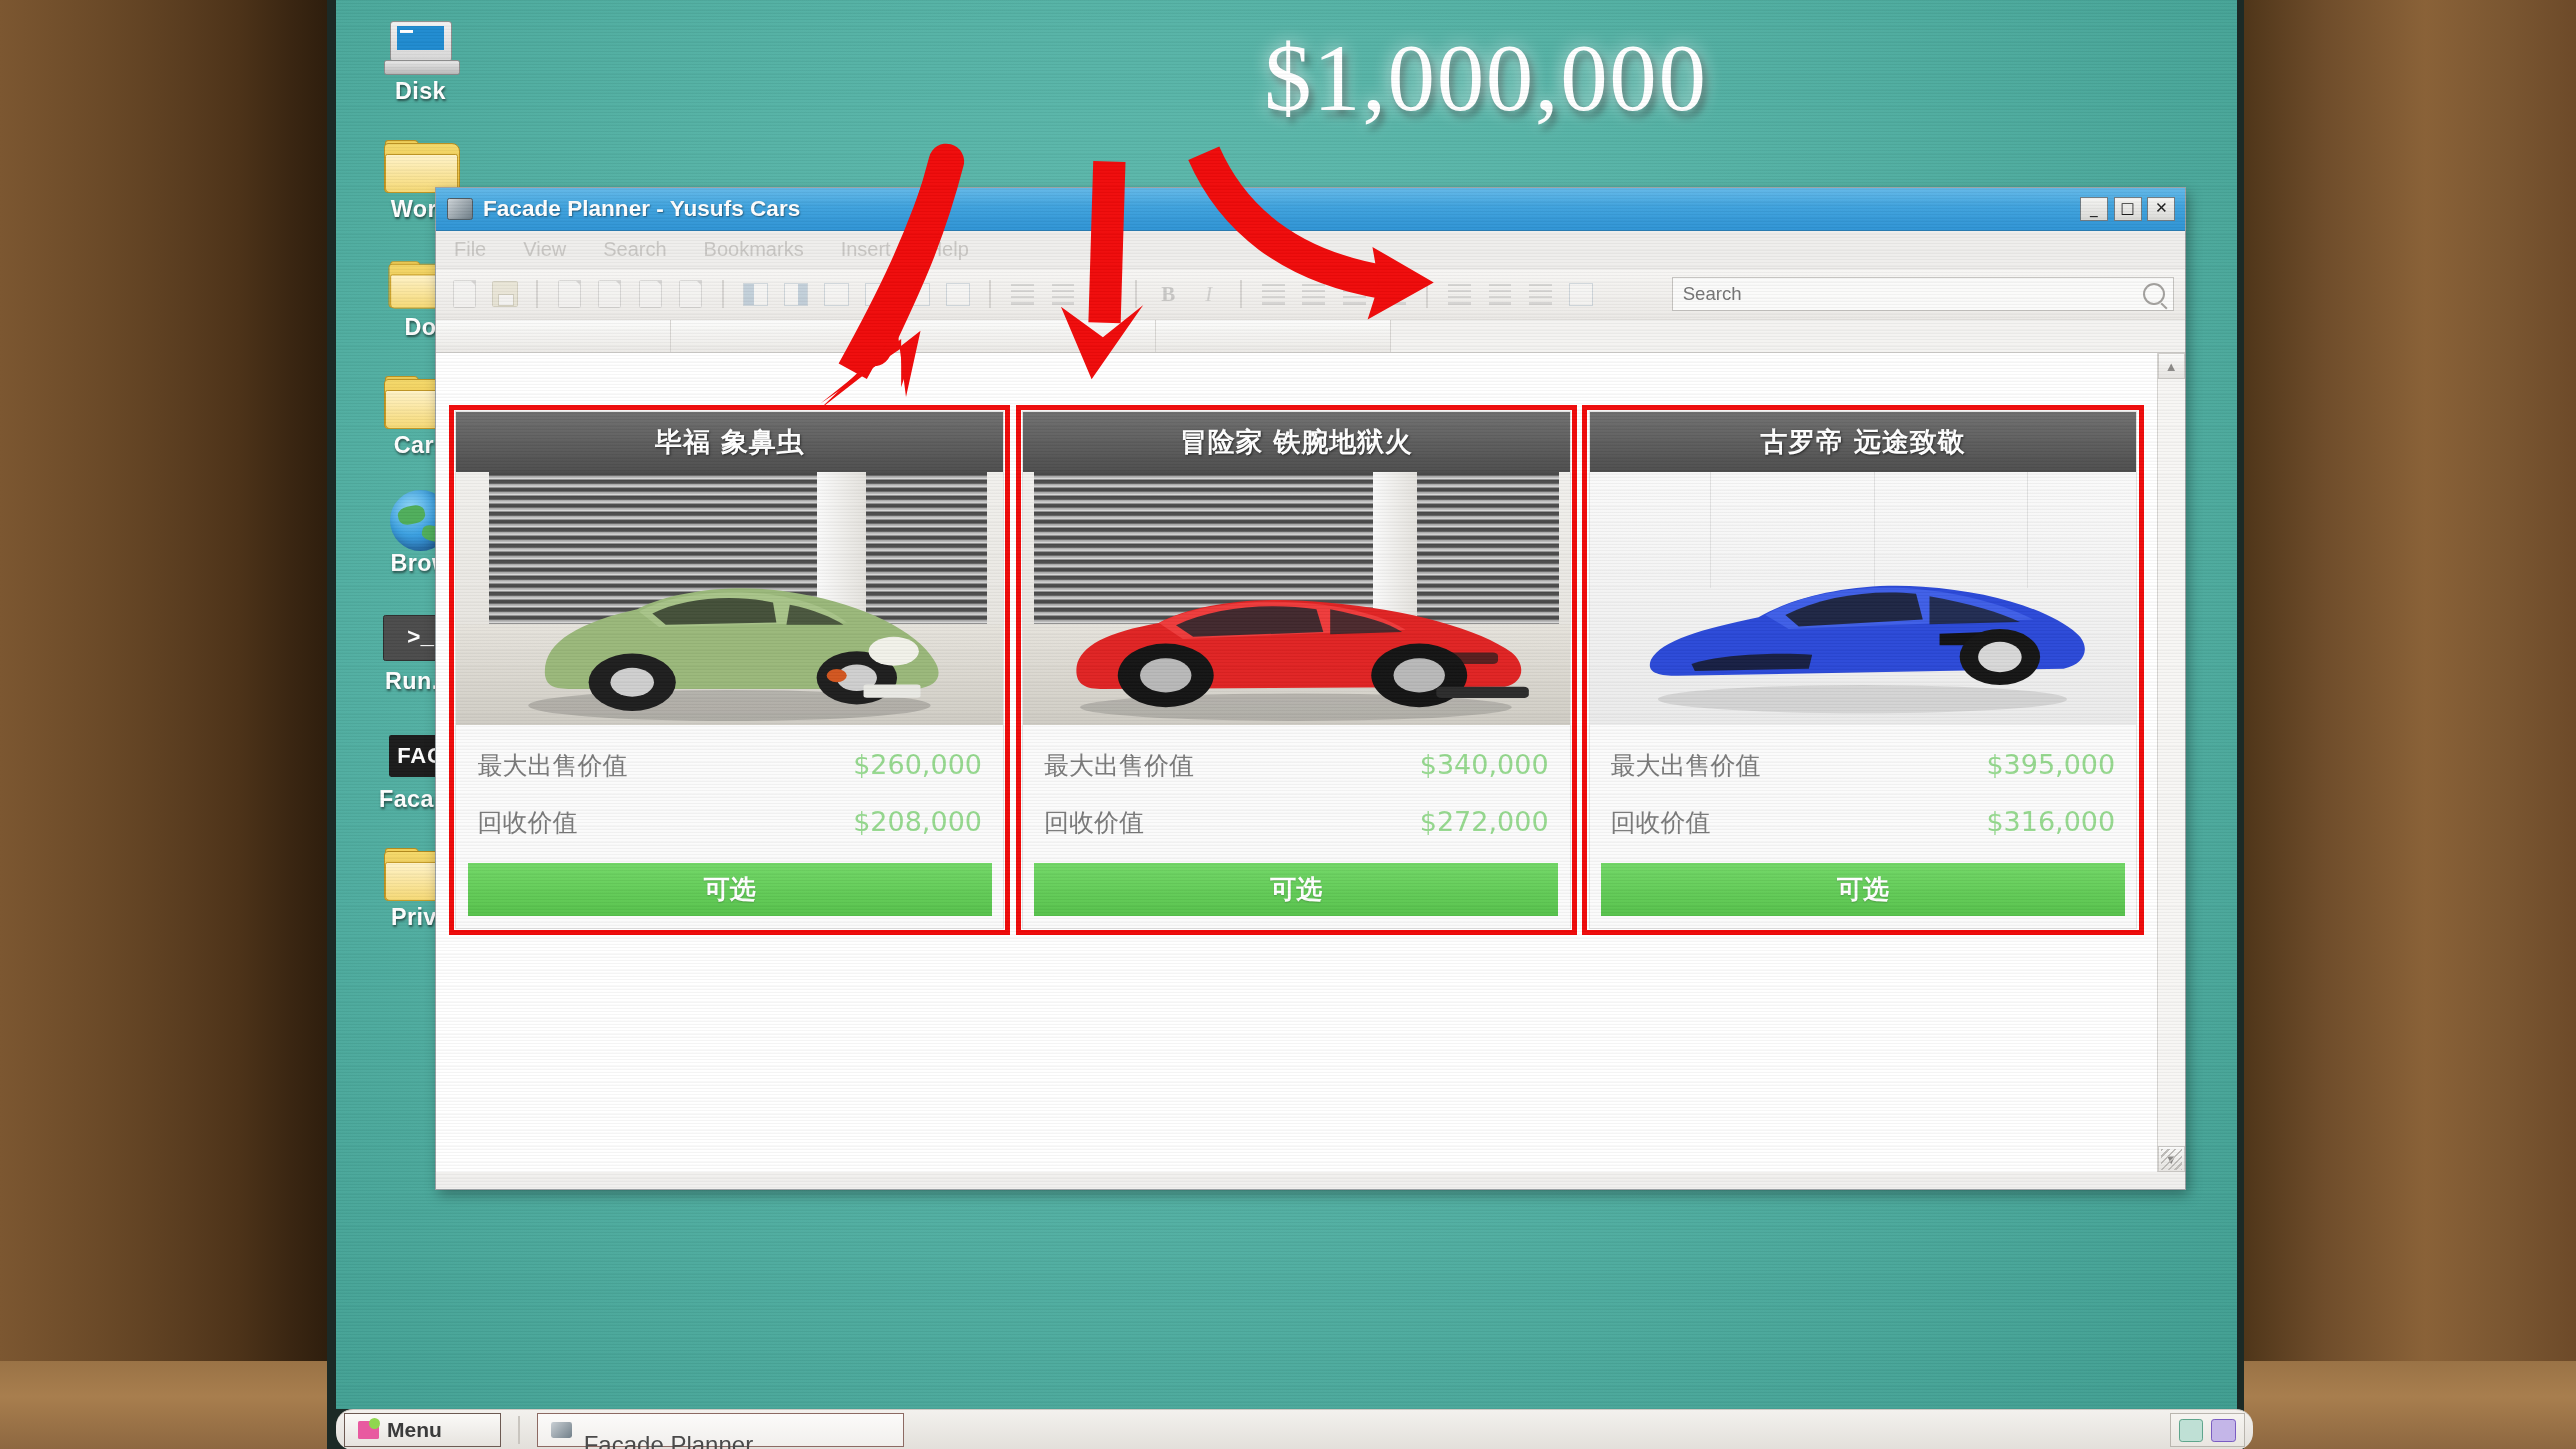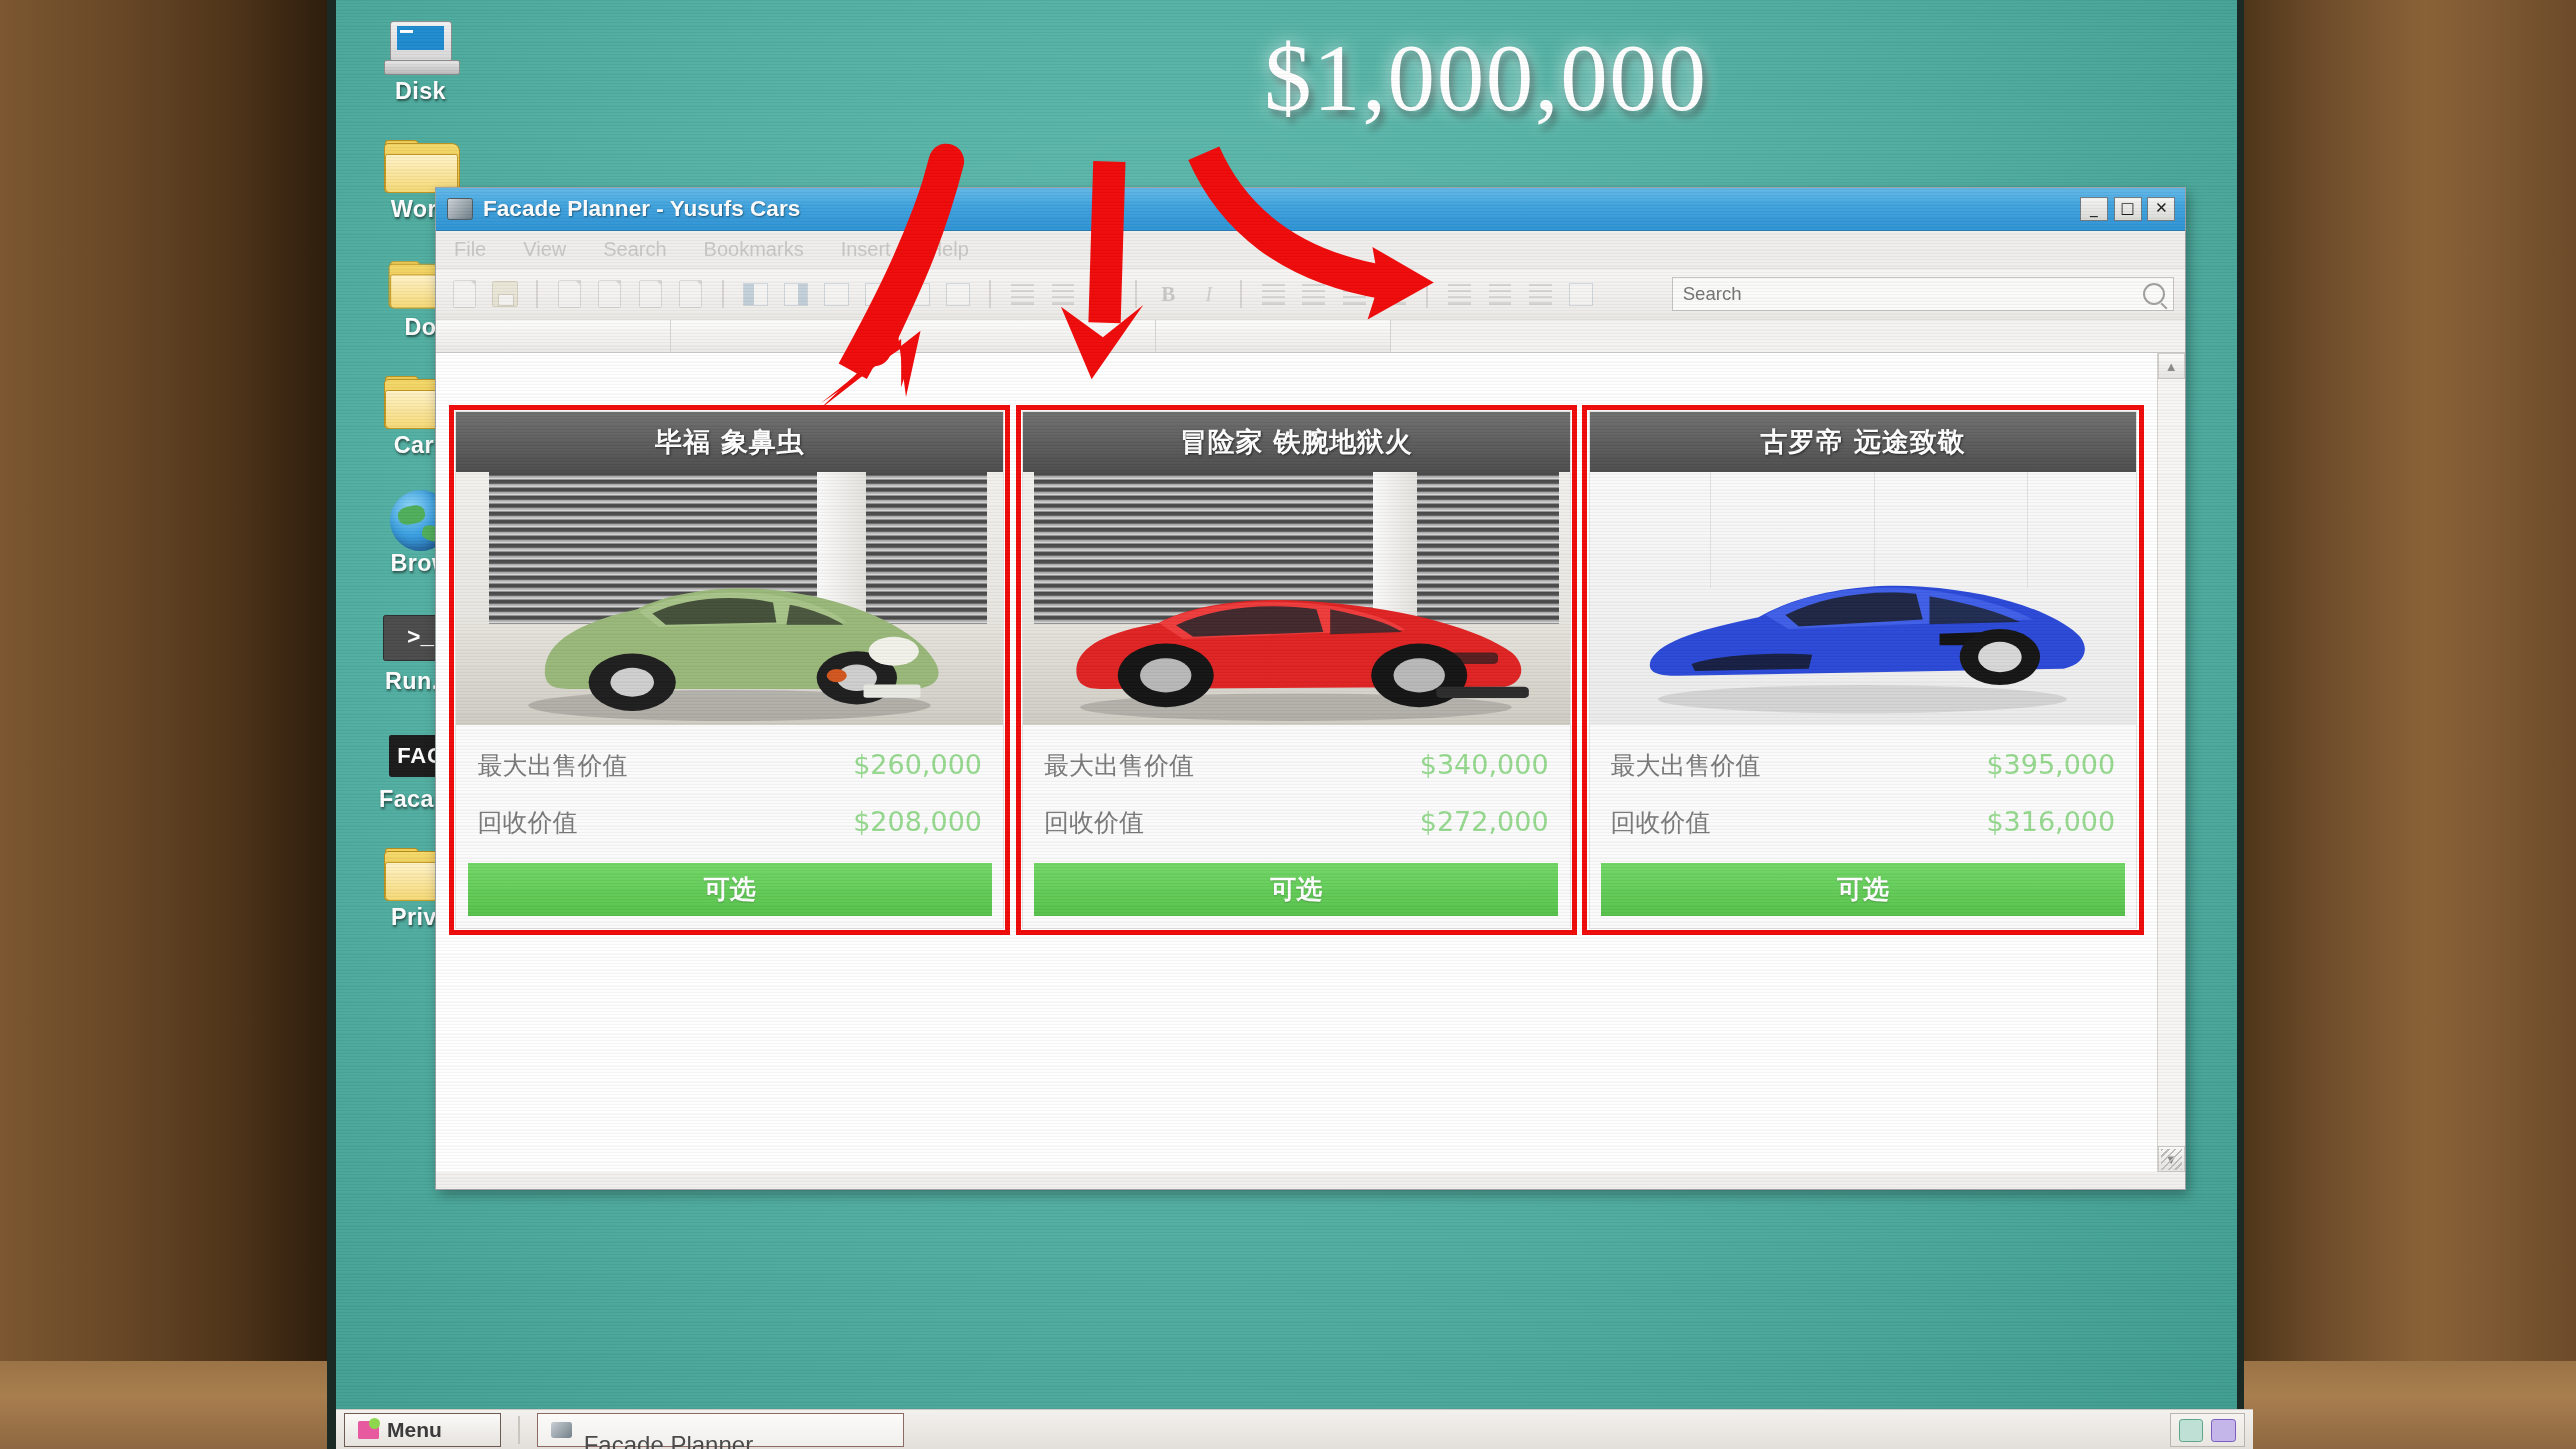--- a/index.html
+++ b/index.html
@@ -150,21 +150,21 @@
   .vscroll{width:27.4px;background:#f0efed;border-left:0.8px solid #d6d4d1;display:flex;flex-direction:column;}
   .vscroll .arrw{height:24px;background:linear-gradient(180deg,#fbfbfa,#e7e5e2);border:0.8px solid #cfcdca;
      display:flex;align-items:center;justify-content:center;font-size:13px;color:#8b8987;}
   .vscroll .track{flex:1;background:#f7f6f4;}
   .grip{position:absolute;right:3.2px;bottom:2.4px;width:21px;height:21px;
      background:repeating-linear-gradient(135deg,#bfbdba 0 1.6px,transparent 1.6px 4.8px);}
 
   
   .taskbar{position:absolute;left:336px;bottom:0;width:1901px;height:40px;
      background:linear-gradient(180deg,#f3f1ee,#e2dfda);border-top:1.6px solid #cfcbc4;
-     display:flex;align-items:center;padding:0 8px;gap:17px;}
+     display:flex;align-items:center;padding:0 8px;gap:17px;border-radius:17px;}
   .menubtn{height:32px;min-width:129px;padding:0 13px;background:linear-gradient(180deg,#fbfaf8,#e6e3de);
      border:1.6px solid #6d5a52;display:flex;align-items:center;gap:8px;}
   .menubtn .m-ico{width:21px;height:18px;background:#e85aa0;border-radius:1.6px;position:relative;}
   .menubtn .m-ico:after{content:"";position:absolute;left:10.5px;top:-3.2px;width:11.3px;height:11.3px;
      border-radius:50%;background:#8fd64f;}
   .menubtn .m-lbl{font-size:21px;font-weight:bold;color:#3b3b3b;}
   .tbsep{width:2.4px;height:27.4px;background:#c9c5bf;}
   .taskitem{height:32px;min-width:339px;padding:0 13px;background:linear-gradient(180deg,#fcfbfa,#f1efec);
      border:0.8px solid #8d6a63;display:flex;align-items:center;gap:11.3px;}
   .taskitem .ti-ico{width:21px;height:16px;border-radius:2.4px;

